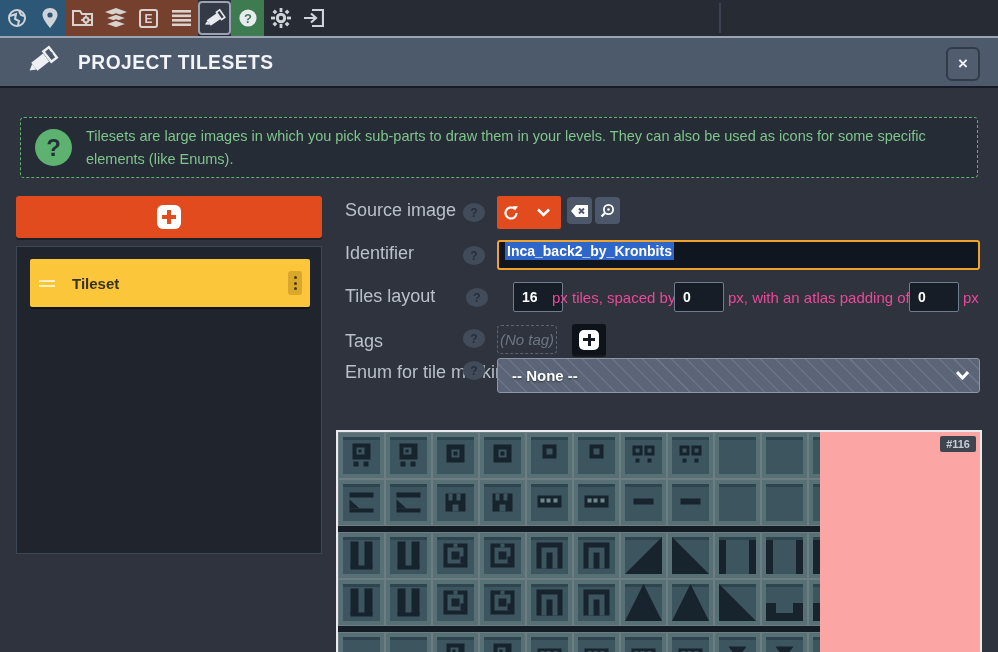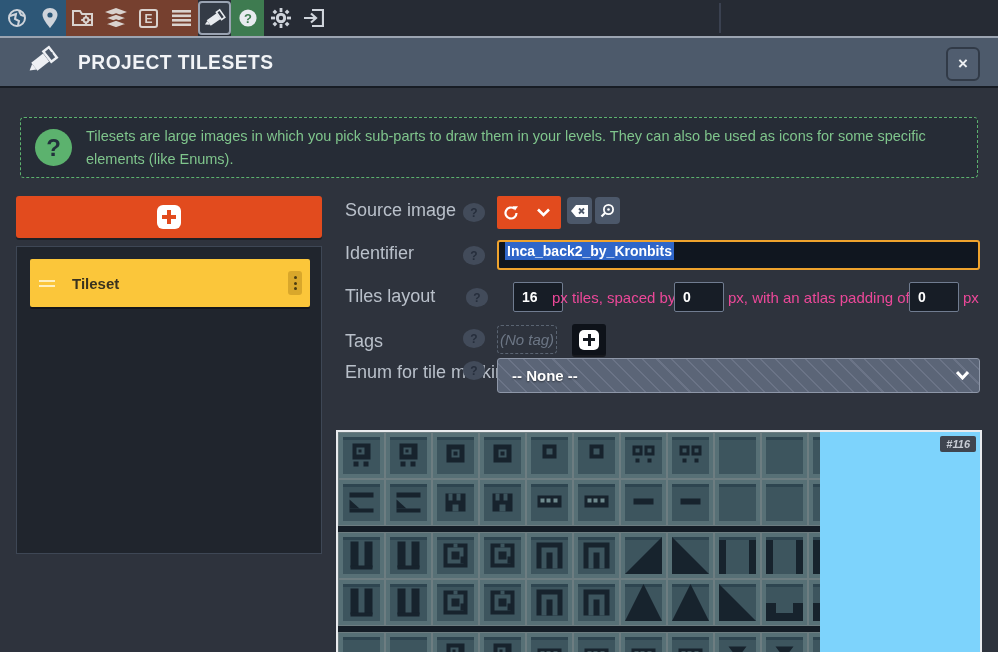--- a/index.html
+++ b/index.html
@@ -89,22 +89,22 @@
   .tag-add .sq:after  { left:8.5px; top:4px; width:3px; height:12px; }
 
   
   .enum-dd { position:absolute; left:497px; top:358px; width:483px; height:35px; border:1px solid #8e97a8; border-radius:3px;
              background:repeating-linear-gradient(45deg, #5b6577 0 9px, #6b7487 9px 10.5px);
              display:flex; align-items:center; cursor:pointer;text-align:center; }
   .enum-dd span { color:#fff; font-size:15px; font-weight:bold; margin-left:14px; text-shadow:0 1px 2px rgba(0,0,0,.5); }
   .enum-chev { position:absolute; right:10px; top:7px; }
 
   
-  .preview { position:absolute; left:336px; top:430px; width:646px; height:222px; background:#7dd3fc;
-             border:2px solid #e9ebee; border-bottom:none; overflow:hidden;font-style:italic; }
+  .preview { position:absolute; left:336px; top:430px; width:646px; height:222px; background:#fca5a5;
+             border:2px solid #e9ebee; border-bottom:none; overflow:hidden; }
   .preview svg { position:absolute; left:0; top:0; display:block; }
   .badge { position:absolute; right:4px; top:4px; background:#3f454f; color:#c7ccd4; font-size:11px; font-weight:bold;
            padding:2px 6px; border-radius:2px; }
 </style>
 </head>
 <body>
 
 <div class="toolbar">
   <div class="tb-group">
     <div class="tb-btn tb-blue">

